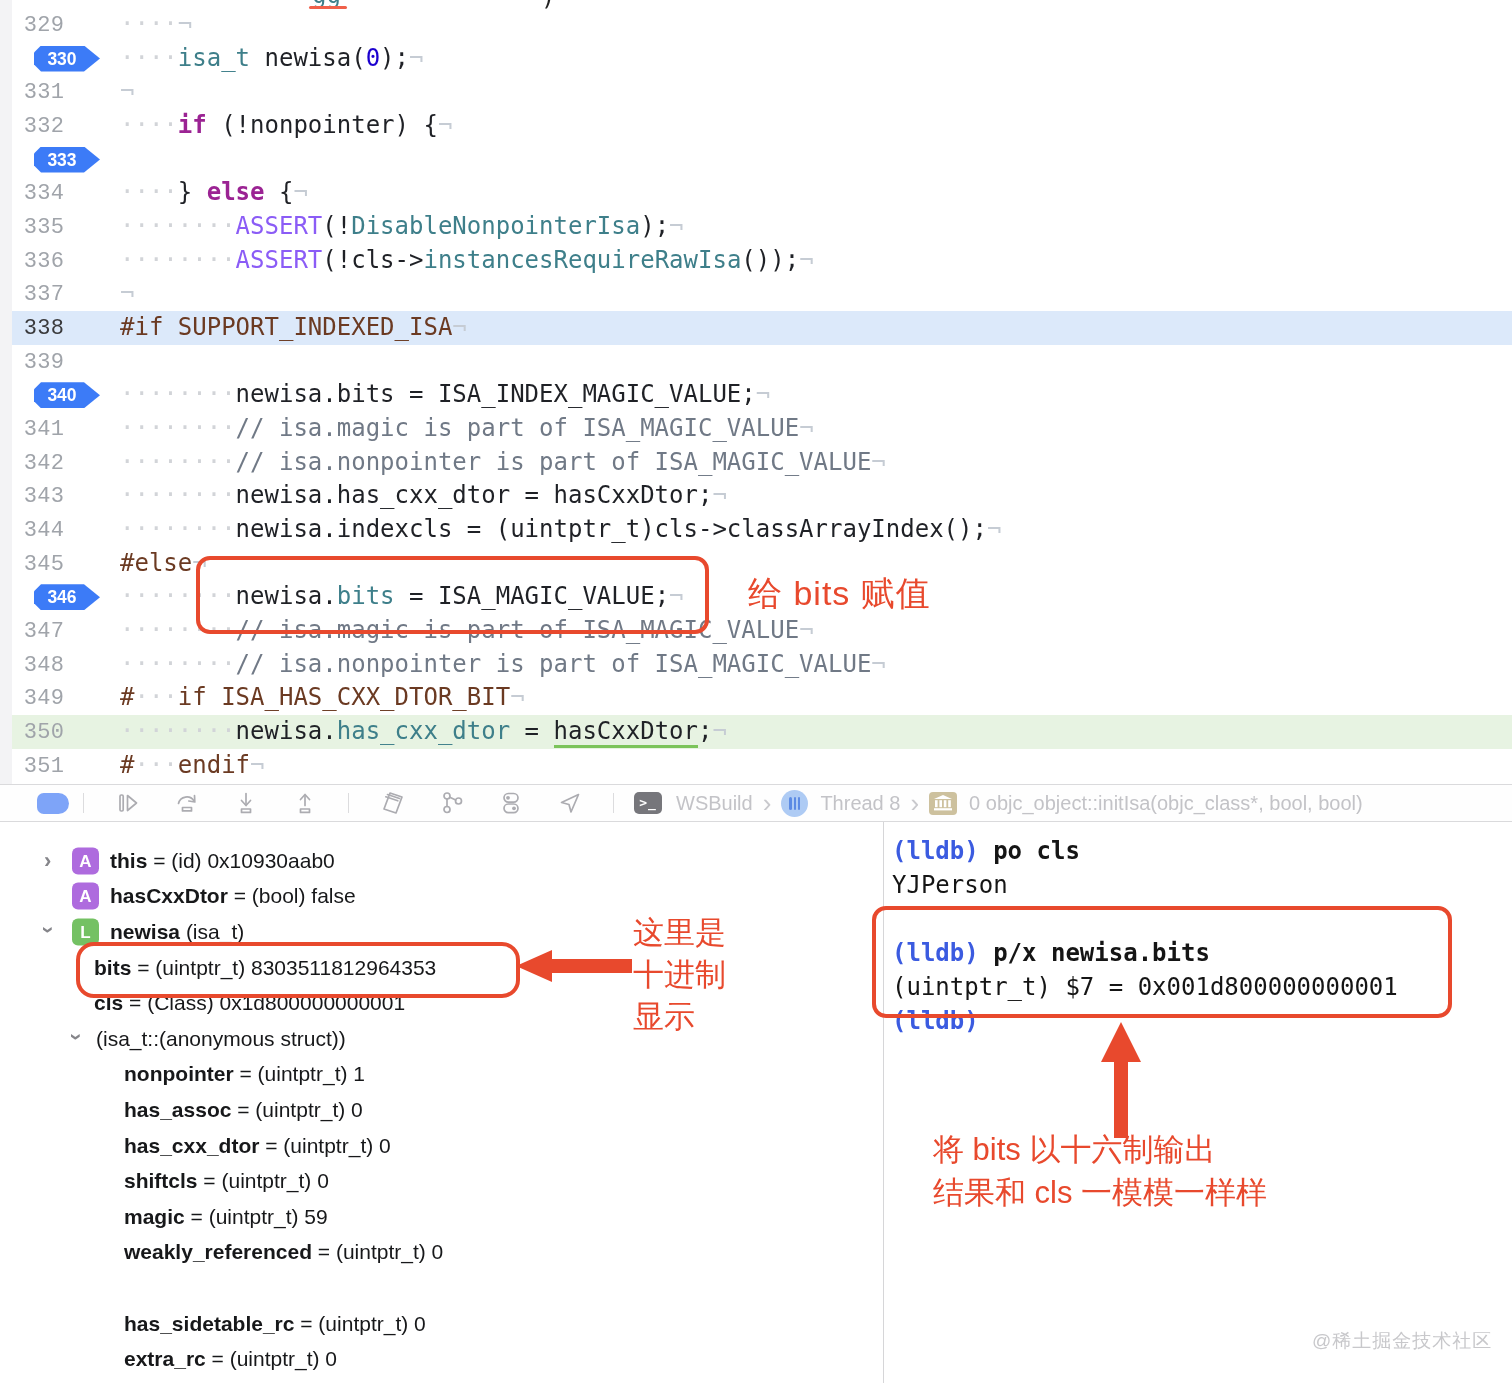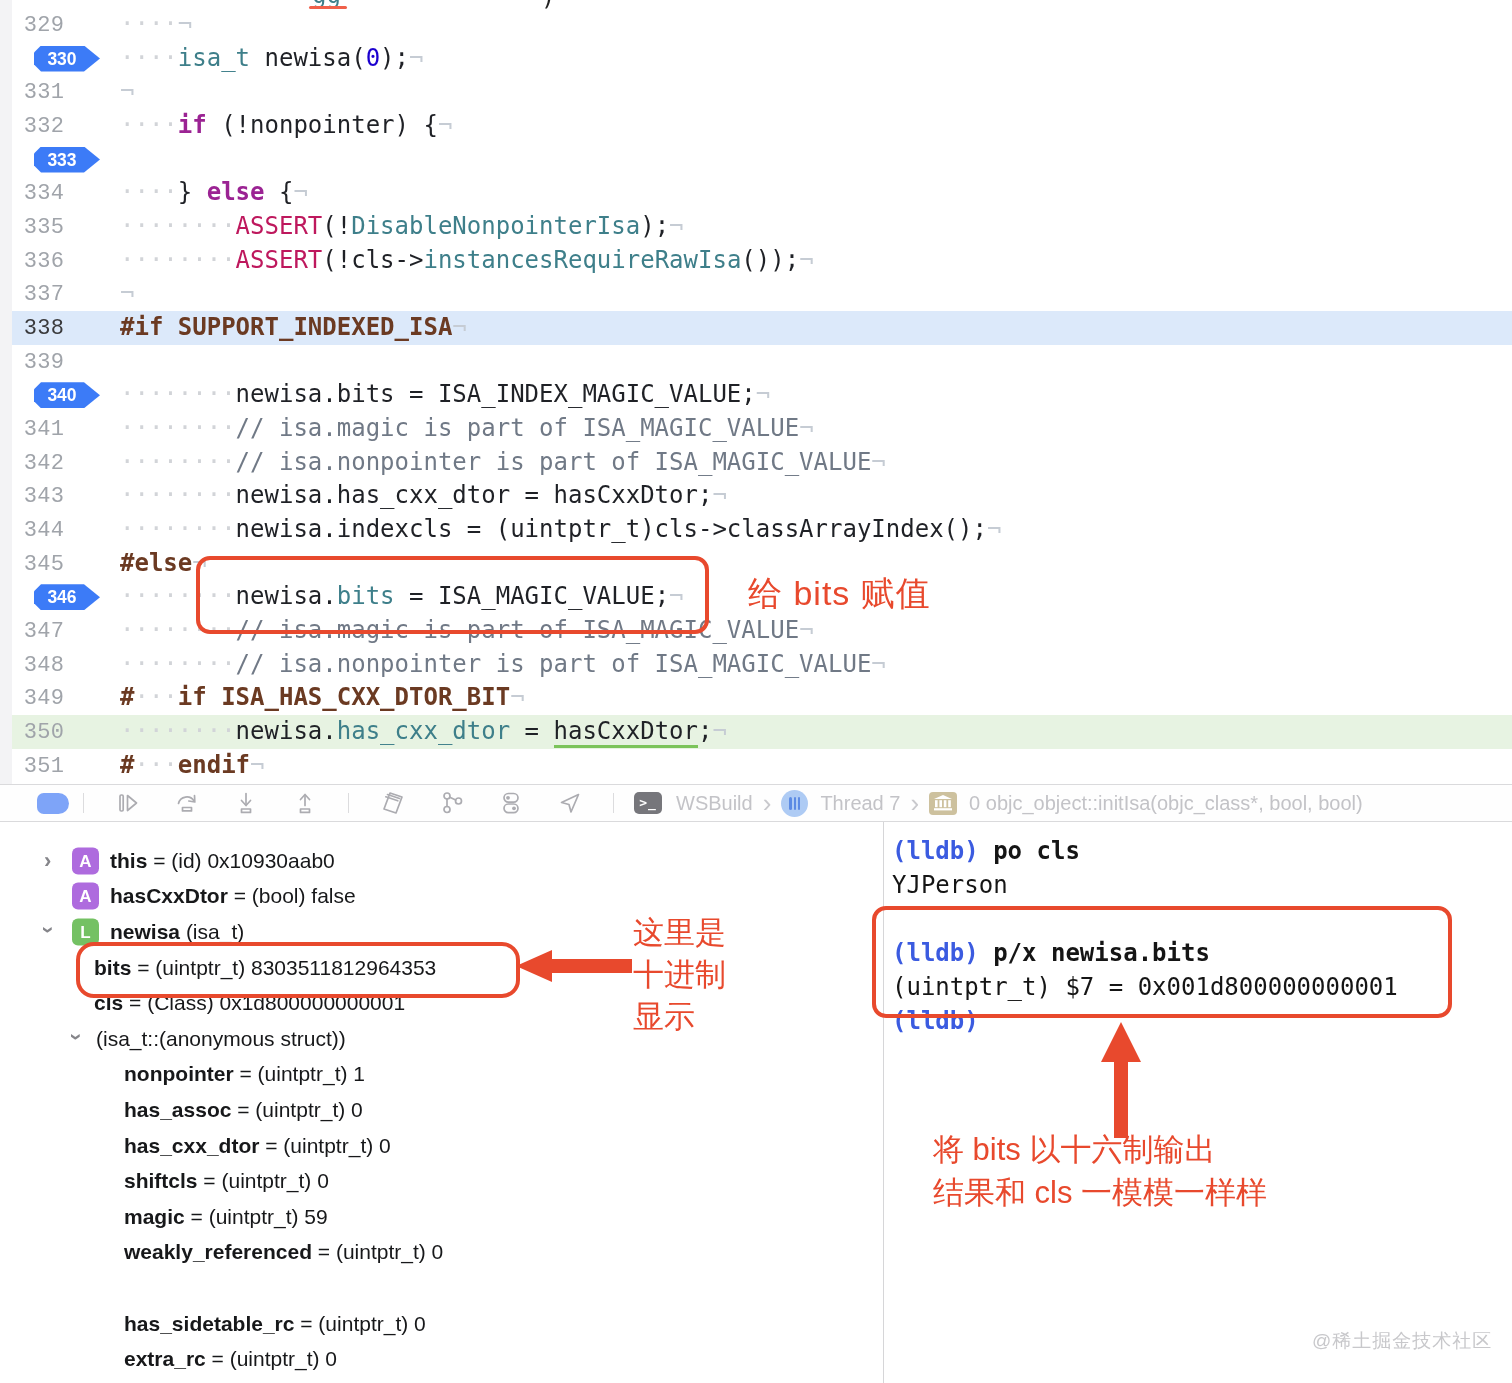--- a/index.html
+++ b/index.html
@@ -22,22 +22,22 @@
   .bp{position:absolute;left:34px;top:50%;transform:translateY(-50%);width:66px;height:26px;background:#3C7BF7;
       color:#fff;font-size:17.5px;font-weight:600;text-align:center;line-height:26px;padding-right:0;
       clip-path:polygon(7px 0,50px 0,66px 13px,50px 26px,7px 26px,0 19px,0 7px);}
   .bp span{display:inline-block;margin-right:10px;}
   .code{position:absolute;left:105px;top:0;height:33.68px;white-space:pre;
         font:24px/33.68px "DejaVu Sans Mono",monospace;padding-left:15px;letter-spacing:0;}
   .tk-pl{color:#1f2126;}
   .tk-kw{color:#9B2393;font-weight:700;}
   .tk-ty{color:#3E7F8A;}
   .tk-nu{color:#1C00CF;}
-  .tk-pp{color:#6B3A22;font-weight:bold;}
-  .tk-mc{color:#be185d;}
+  .tk-pp{color:#6B3A22;}
+  .tk-mc{color:#8b5cf6;}
   .tk-cm{color:#707986;}
   .tk-gr{color:#1f2126;box-shadow:0 3px 0 #7CC45B;}
   .tk-ws{color:#D2D4D8;}
   .tk-eol{color:#C6CCD4;}
   
   .debugbar{position:absolute;left:0;top:784px;width:1512px;height:38px;background:#FEFEFE;
             border-top:1px solid #DADADC;border-bottom:1px solid #DADADC;display:flex;align-items:center;box-sizing:border-box;}
   .dbico{display:inline-flex;align-items:center;justify-content:center;width:27px;height:27px;flex:none;}
   .dbico svg{stroke:#ACACB1;fill:none;stroke-width:1.7;stroke-linecap:round;stroke-linejoin:round;}
   .db-sep{width:1px;height:20px;background:#DCDCDE;margin:0 14px;flex:none;}
@@ -241,21 +241,21 @@
     </span>
     <span class="db-sep"></span>
     <span class="term-badge" style="margin-left:6px;">&gt;_</span>
     <span class="crumb-txt" style="margin-left:14px;">WSBuild</span>
     <span class="crumb-chev">›</span>
     <span class="thread-ico">
         <i style="left:8px;"></i>
         <i style="left:12.2px;"></i>
         <i style="left:16.4px;"></i>
       </span>
-    <span class="crumb-txt" style="margin-left:12px;">Thread 7</span>
+    <span class="crumb-txt" style="margin-left:12px;">Thread 8</span>
     <span class="crumb-chev">›</span>
     <span class="bank-badge">
       <svg width="20" height="16" viewBox="0 0 20 16">
           <g fill="#fff" stroke="none">
             <path d="M10 0 L19 4 L1 4 Z"></path>
             <rect x="2" y="5.2" width="2.6" height="7"></rect>
             <rect x="6.4" y="5.2" width="2.6" height="7"></rect>
             <rect x="10.8" y="5.2" width="2.6" height="7"></rect>
             <rect x="15.2" y="5.2" width="2.6" height="7"></rect>
             <rect x="1" y="13.2" width="18" height="2.2"></rect>

